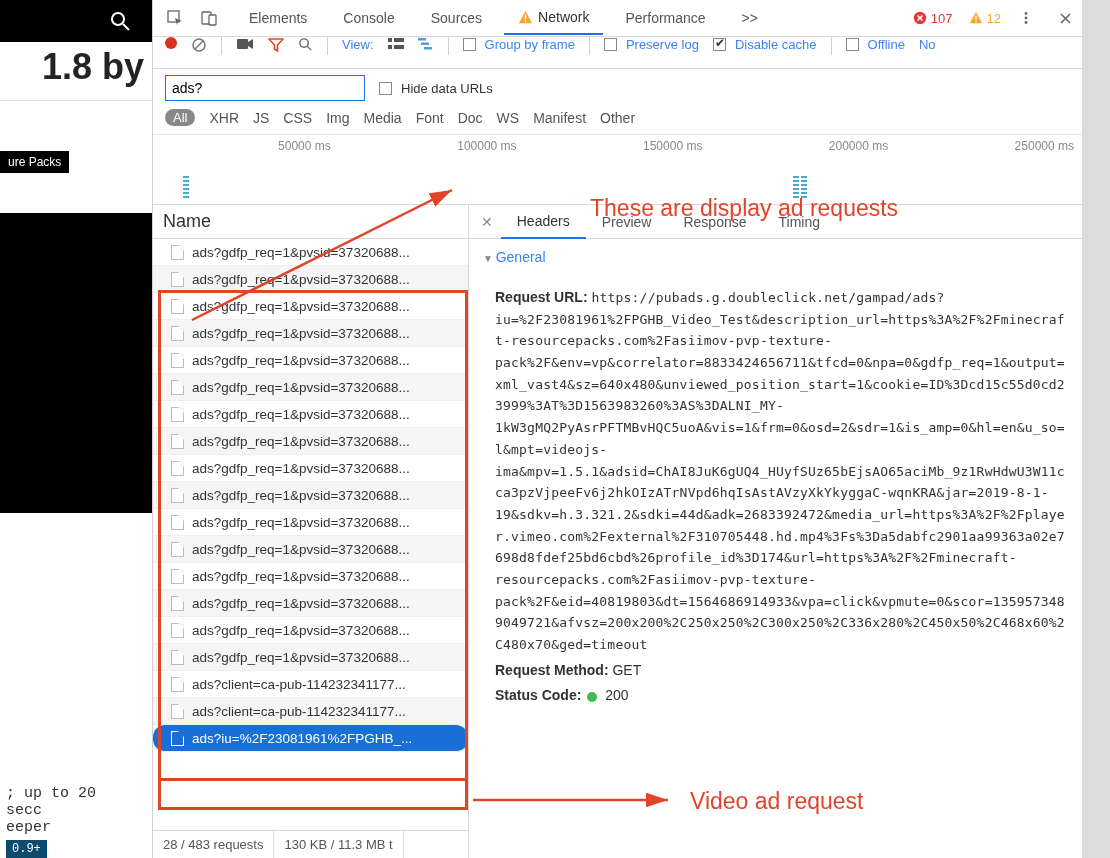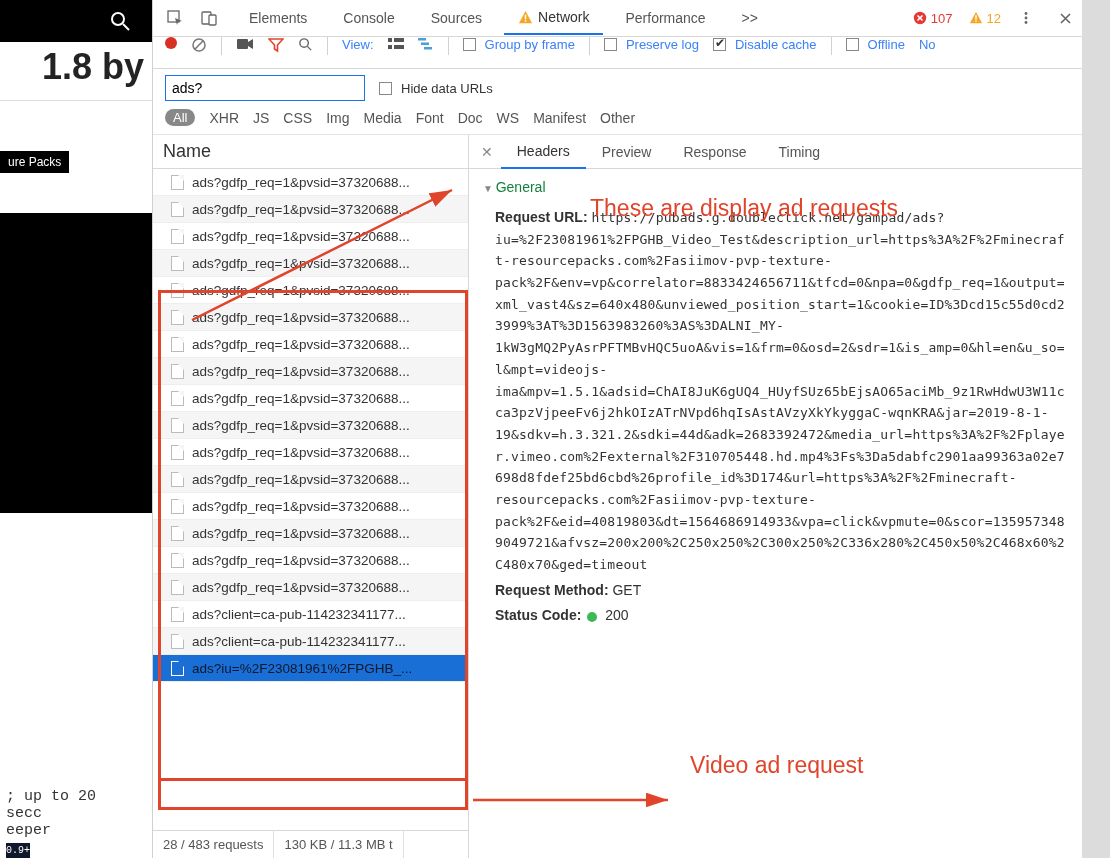--- a/index.html
+++ b/index.html
@@ -56,24 +56,24 @@
   .left-bottom {
     position: absolute;
     bottom: 0; left: 0; right: 8px;
     padding: 8px 6px 0 6px;
     font-family: Liberation Mono, monospace;
   }
   .left-bottom .l1 { font-size: 15px; color: #333; }
   .left-bottom .l2 { font-size: 15px; color: #333; }
   .left-bottom .badge {
     display: inline-block;
-    background: #0f172a;
+    background: #0c4a6e;
     color: #fff;
-    font-size: 10px;
-    padding: 2px 0;
+    font-size: 12px;
+    padding: 2px 6px;
     margin-top: 4px;
   }
 
   
   .devtools {
     position: absolute;
     left: 152px; right: 28px; top: 0; bottom: 0;
     background: #fff;
     border-left: 1px solid #d0d0d0;
     display: flex;
@@ -215,21 +215,21 @@
     height:27px;
     display:flex; align-items:center;
     padding:0 8px 0 18px;
     gap:8px;
     border-bottom:1px solid #eee;
     white-space:nowrap;
     overflow:hidden;
     text-overflow:ellipsis;
   }
   .req-row:nth-child(even){ background:#f5f5f5; }
-  .req-row.selected { background:#1a6fd6; color:#0f172a; }
+  .req-row.selected { background:#1a6fd6; color:#ffffff;border-radius:12px; }
   .doc-icon {
     width:13px; height:15px;
     border:1px solid #bbb;
     background:#fff;
     position:relative;
     flex-shrink:0;
   }
   .doc-icon::after{
     content:"";
     position:absolute; right:-1px; top:-1px;
@@ -275,22 +275,22 @@
   }
   .detail-tabs .dclose { padding:0 8px 0 4px; color:#888; }
   .detail-body {
     flex:1;
     overflow:auto;
     padding:10px 14px;
     font-size:14px;
     color:#333;
   }
   .section-title {
-    color:#15803d;
-    margin-bottom:12px;
+    color:#3b82f6;
+    margin-bottom:22px;
   }
   .section-title::before{
     content:"▼ ";
     font-size:10px;
     color:#888;
   }
   .kv { margin:4px 0 4px 12px; line-height:1.55; }
   .kv .k { font-weight:600; }
   .mono {
     font-family: Menlo, Consolas, monospace;
@@ -460,20 +460,32 @@
     <span class="t">CSS</span>
     <span class="t">Img</span>
     <span class="t">Media</span>
     <span class="t">Font</span>
     <span class="t">Doc</span>
     <span class="t">WS</span>
     <span class="t">Manifest</span>
     <span class="t">Other</span>
   </div>
 
+  <div class="timeline">
+    <div class="ticks">
+      <span>50000 ms</span>
+      <span>100000 ms</span>
+      <span>150000 ms</span>
+      <span>200000 ms</span>
+      <span>250000 ms</span>
+    </div>
+    <div class="mark" style="left:30px"></div>
+    <div class="mark" style="left:640px"></div>
+    <div class="mark" style="left:648px"></div>
+  </div>
 
   <div class="split">
 
     <div class="name-col">
       <div class="name-header">Name</div>
       <div class="req-list" id="req-list">
           <div class="req-row">
             <span class="doc-icon"></span>
             <span style="overflow: hidden; text-overflow: ellipsis;">ads?gdfp_req=1&amp;pvsid=37320688...</span>
           </div>
@@ -598,13 +610,13 @@
 <div class="anno-box" style="left:158px; top:778px; width:310px; height:32px;"></div>
 
 <svg class="anno" style="left:468px; top:782px; width:220px; height:40px">
   <defs>
       <marker id="ah2" markerWidth="10" markerHeight="10" refX="9" refY="3" orient="auto">
         <path d="M0,0 L9,3 L0,6 Z" fill="#e0452c"></path>
       </marker>
     </defs>
   <line x1="5" y1="18" x2="200" y2="18" stroke="#e0452c" stroke-width="2.5" marker-end="url(#ah2)"></line>
 </svg>
-<div class="anno anno-text" style="left:690px; top:752px">Video ad request</div>
+<div class="anno anno-text" style="left:690px; top:788px">Video ad request</div>
 
 </body></html>

